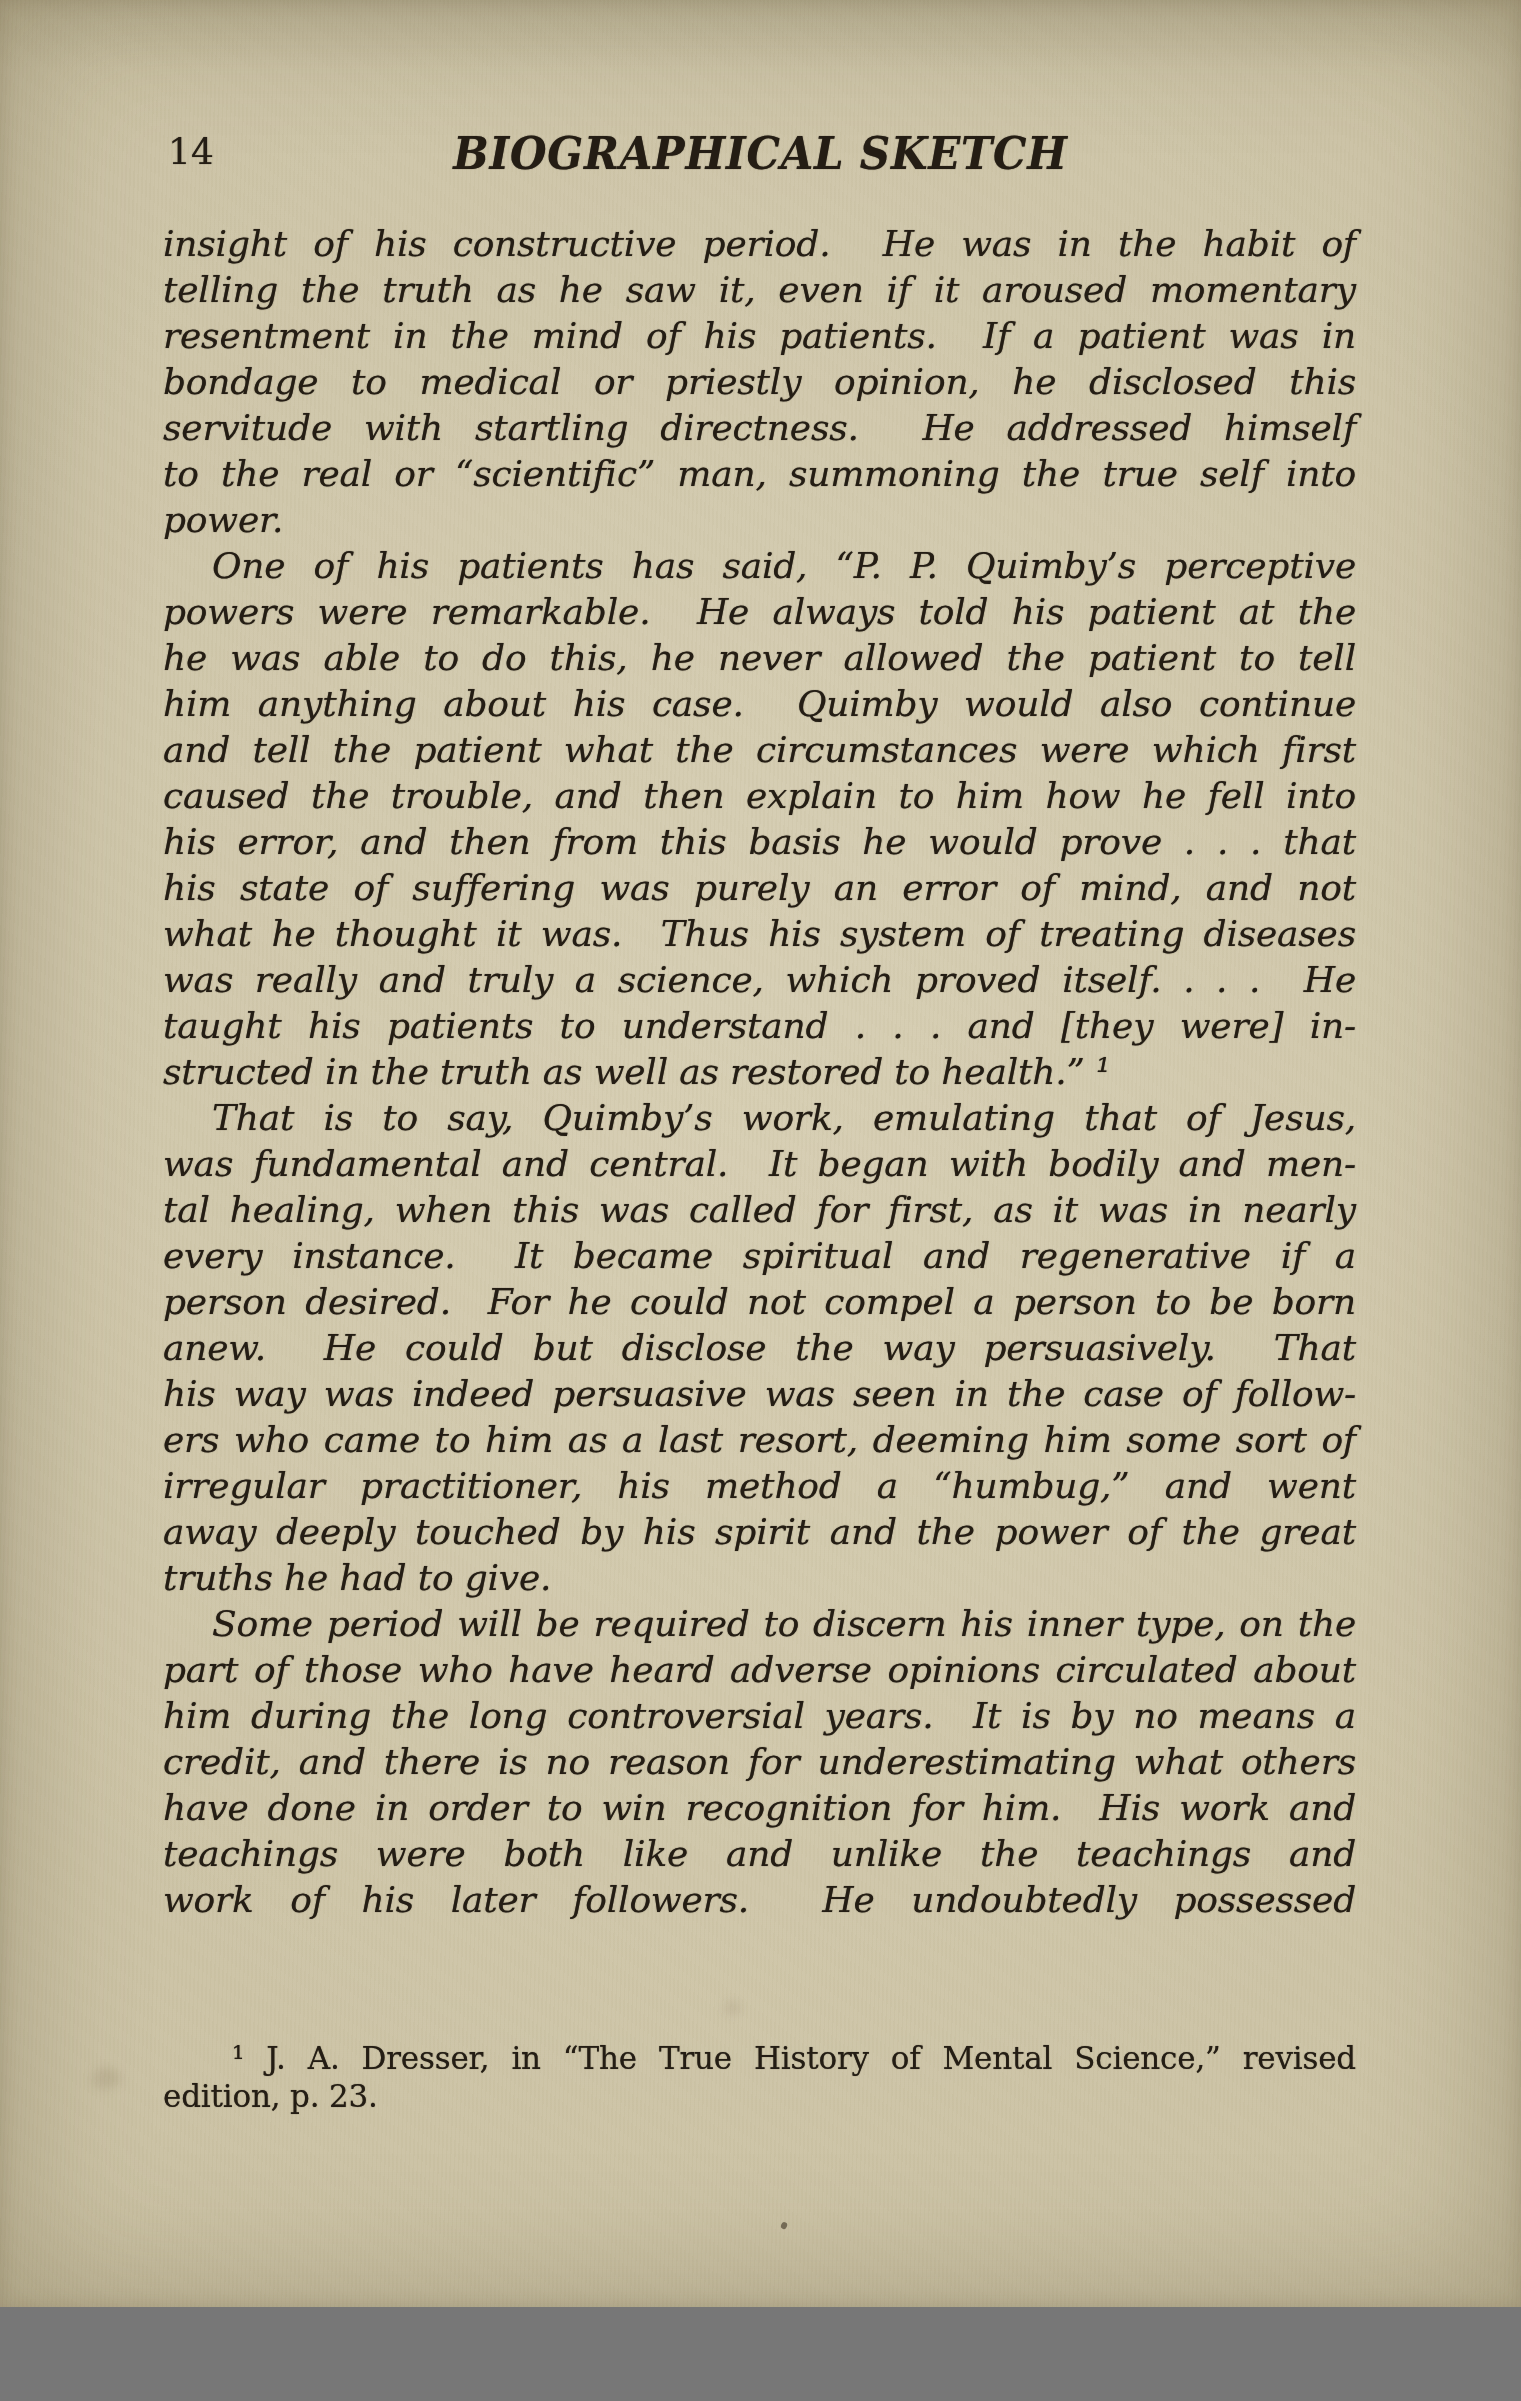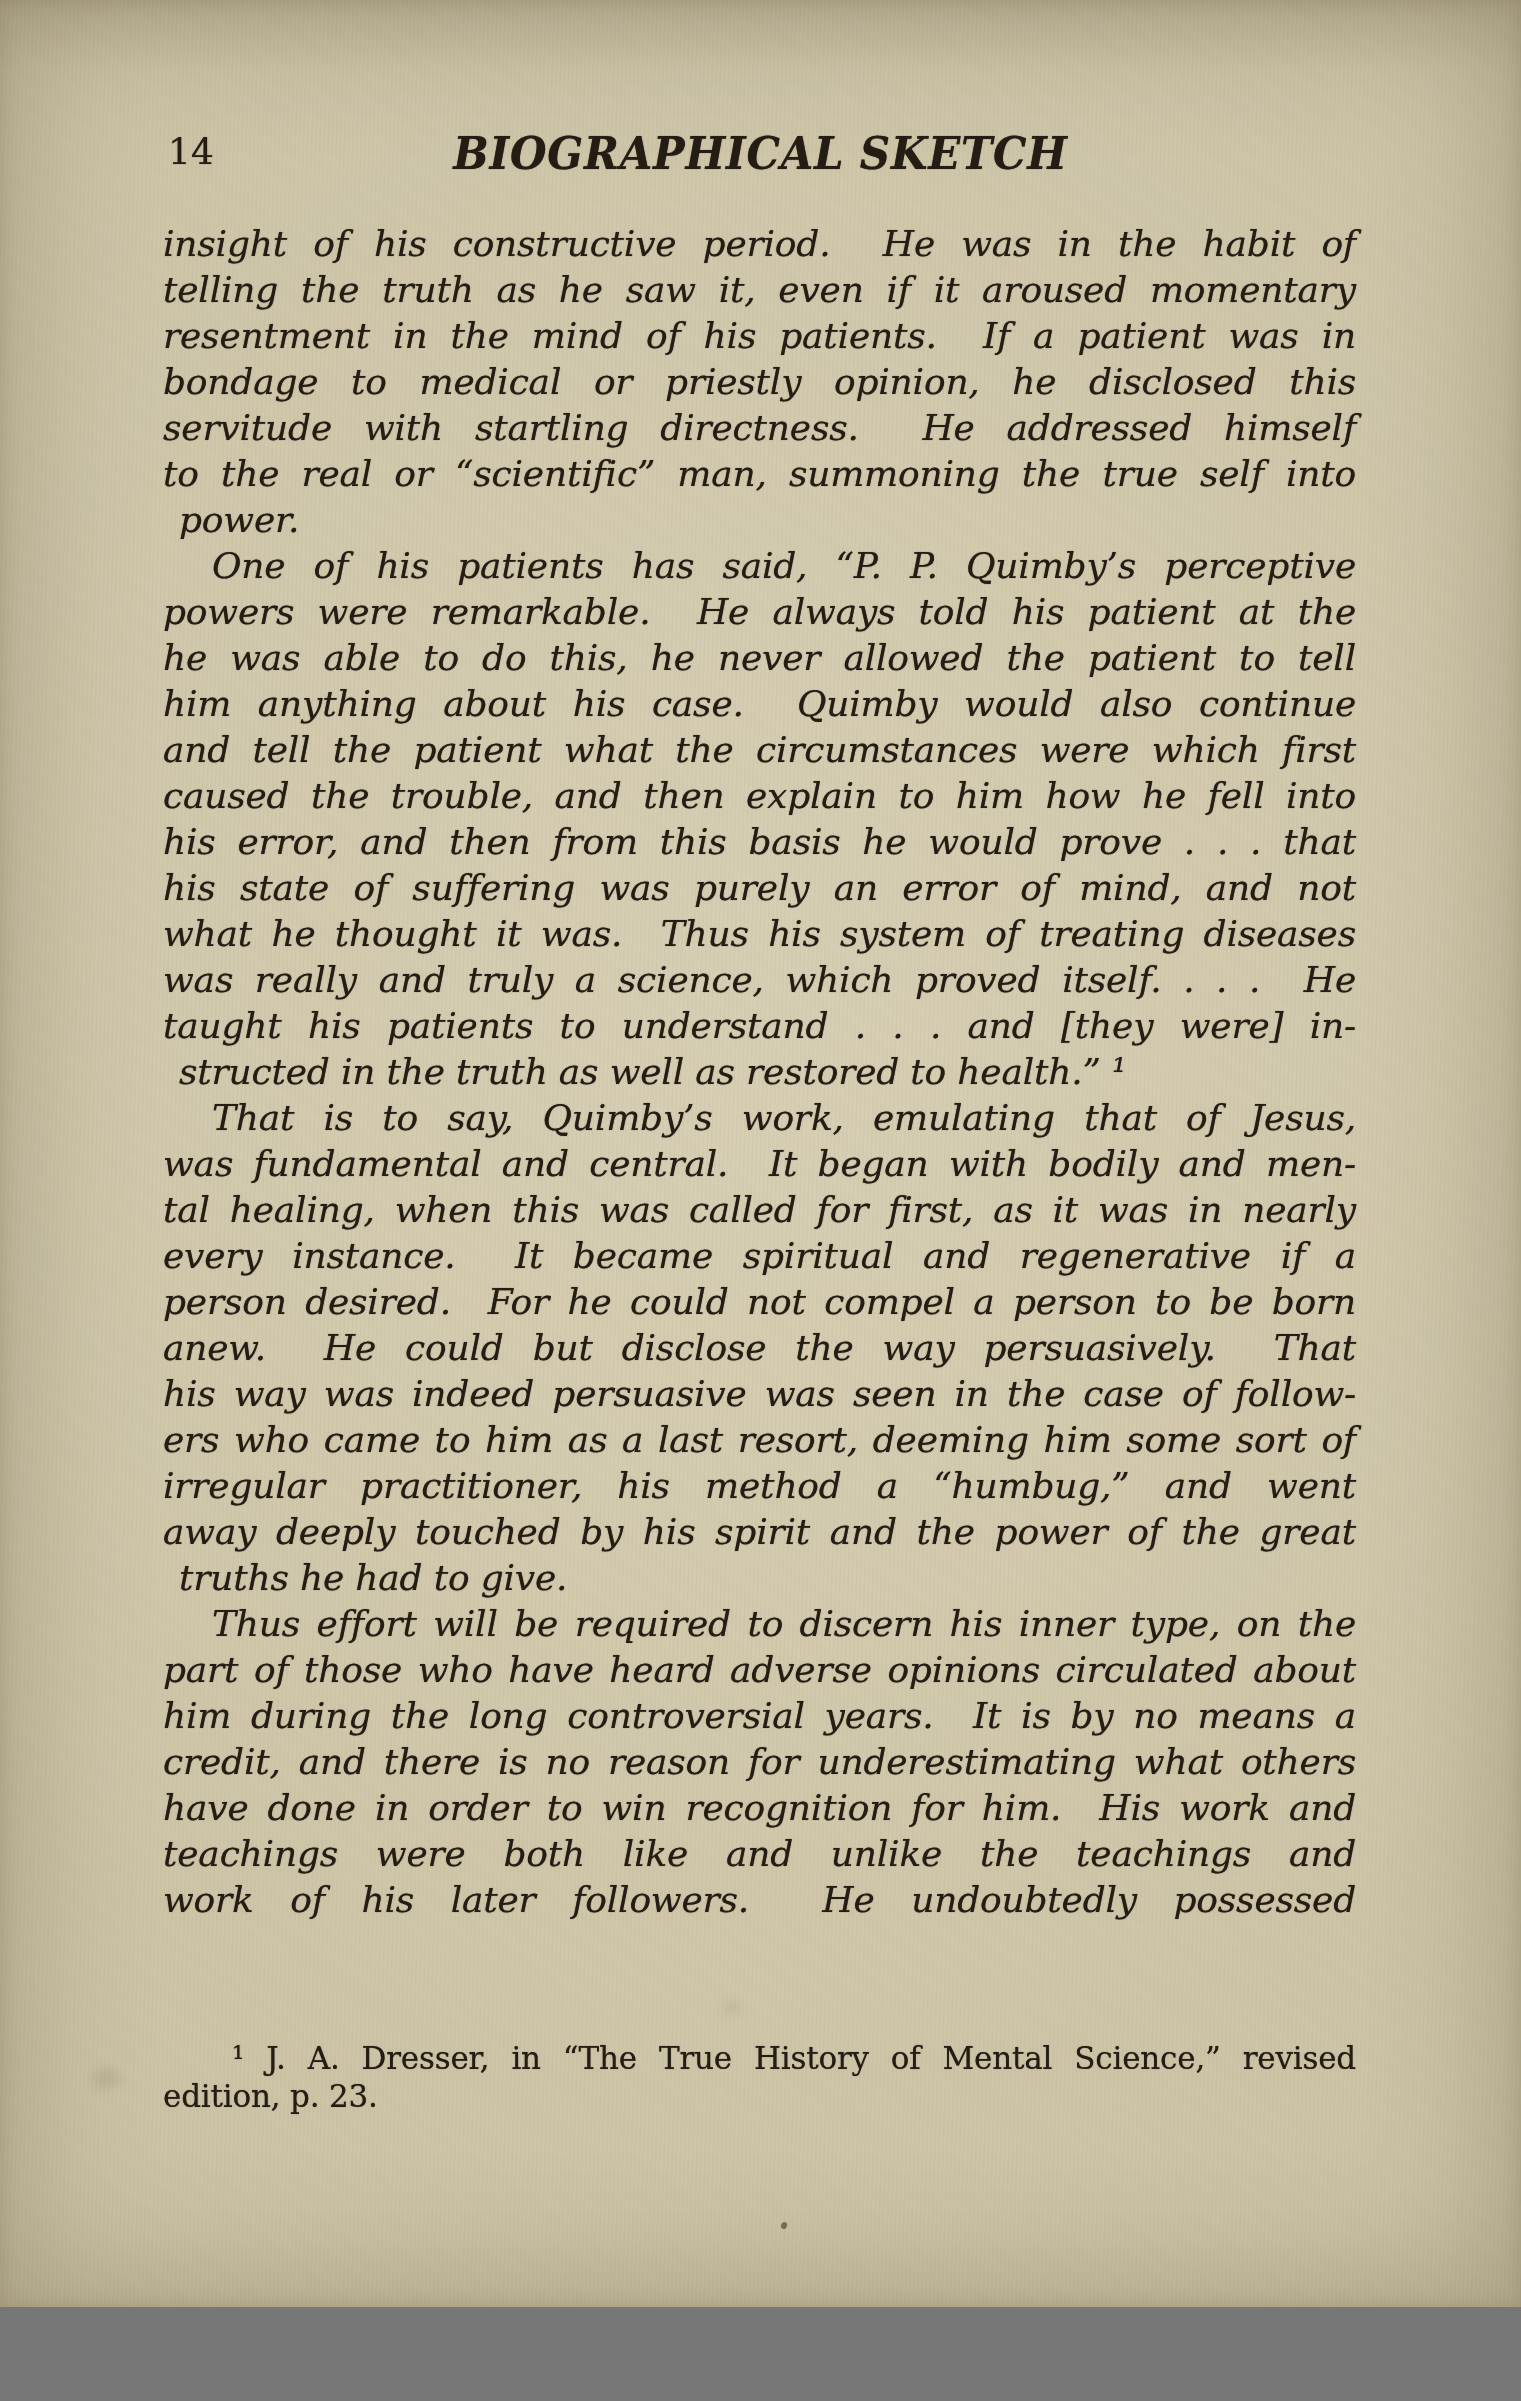--- a/index.html
+++ b/index.html
@@ -32,21 +32,21 @@
   }
 
   .body-col { position:absolute; left:163px; top:221px; width:1193px;font-style:italic; }
   .line {
     font-size:36px; line-height:46px; height:46px;
     letter-spacing:-0.2px;
     text-align:justify; text-align-last:justify;
     text-shadow: 0 0 1px rgba(32,25,16,0.70);
   }
   .line.indent { text-indent:49px; }
-  .line.para-end { text-align-last:left;margin-left:16px; }
+  .line.para-end { text-align-last:left; }
 
   .footnote-col { position:absolute; left:163px; top:2039px; width:1193px; }
   .fline {
     font-size:31px; line-height:38px; height:38px;
     letter-spacing:-0.2px;
     text-shadow: 0 0 0.9px rgba(32,25,16,0.70);
   }
   .fline.f1 { text-align:justify; text-align-last:justify; text-indent:69px; }
   .fline.f2 { text-align:left; }
 
@@ -90,21 +90,21 @@
       <div class="line">was fundamental and central.&nbsp; It began with bodily and men-</div>
       <div class="line">tal healing, when this was called for first, as it was in nearly</div>
       <div class="line">every instance.&nbsp; It became spiritual and regenerative if a</div>
       <div class="line">person desired.&nbsp; For he could not compel a person to be born</div>
       <div class="line">anew.&nbsp; He could but disclose the way persuasively.&nbsp; That</div>
       <div class="line">his way was indeed persuasive was seen in the case of follow-</div>
       <div class="line">ers who came to him as a last resort, deeming him some sort of</div>
       <div class="line">irregular practitioner, his method a “humbug,” and went</div>
       <div class="line">away deeply touched by his spirit and the power of the great</div>
       <div class="line para-end">truths he had to give.</div>
-      <div class="line indent">Thus effort will be required to discern his inner type, on the</div>
+      <div class="line indent">Some period will be required to discern his inner type, on the</div>
       <div class="line">part of those who have heard adverse opinions circulated about</div>
       <div class="line">him during the long controversial years.&nbsp; It is by no means a</div>
       <div class="line">credit, and there is no reason for underestimating what others</div>
       <div class="line">have done in order to win recognition for him.&nbsp; His work and</div>
       <div class="line">teachings were both like and unlike the teachings and</div>
       <div class="line">work of his later followers.&nbsp; He undoubtedly possessed</div>
     </div>
 
   <div class="footnote-col">
       <div class="fline f1">¹ J. A. Dresser, in “The True History of Mental Science,” revised</div>

